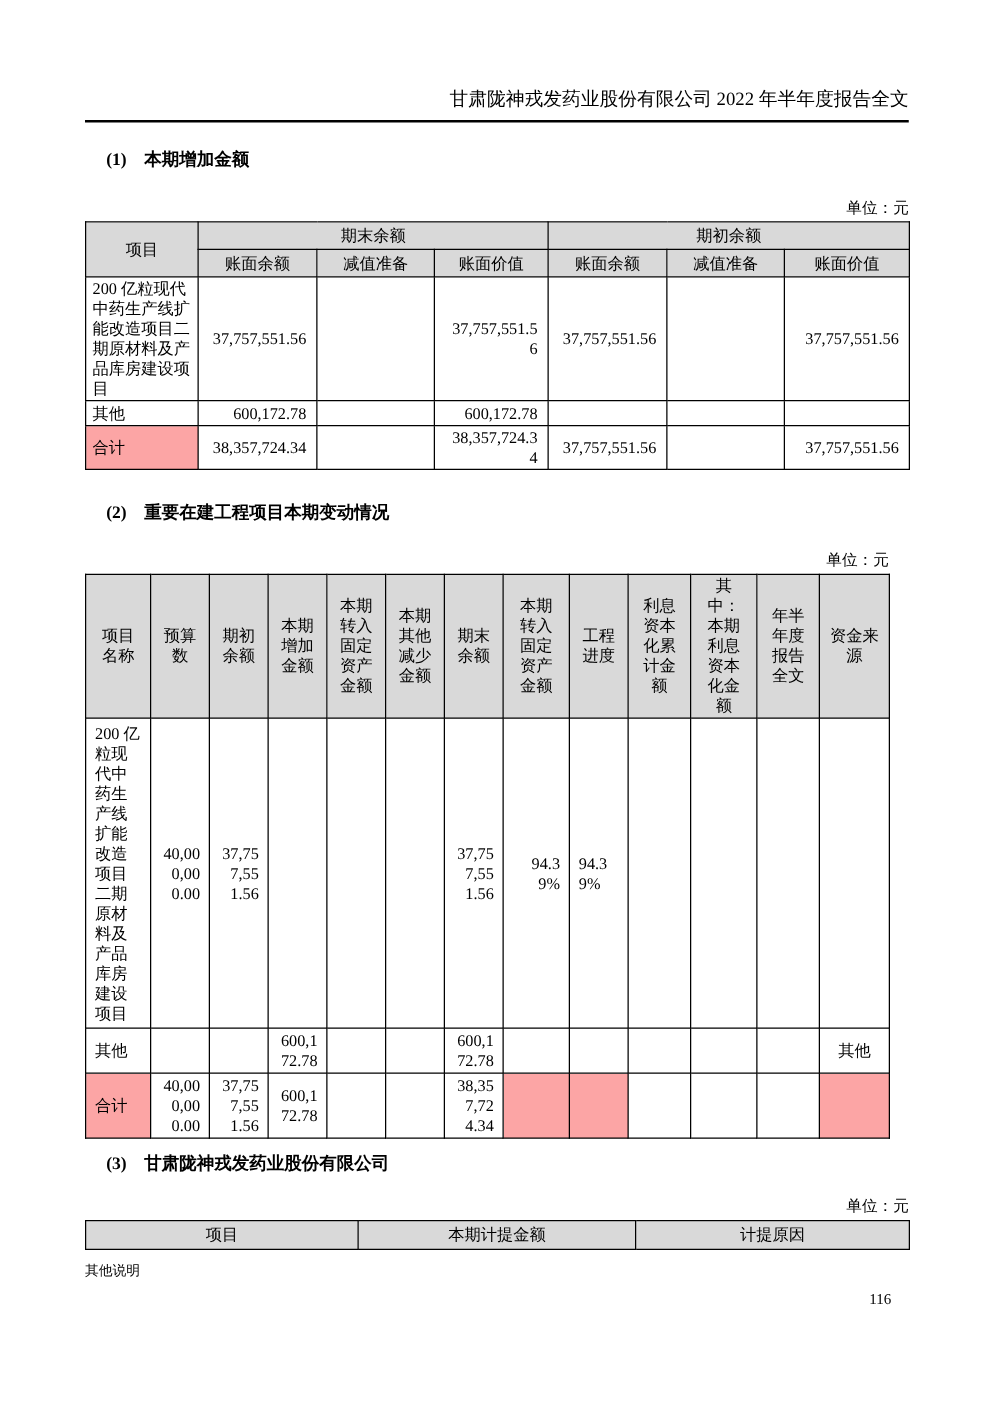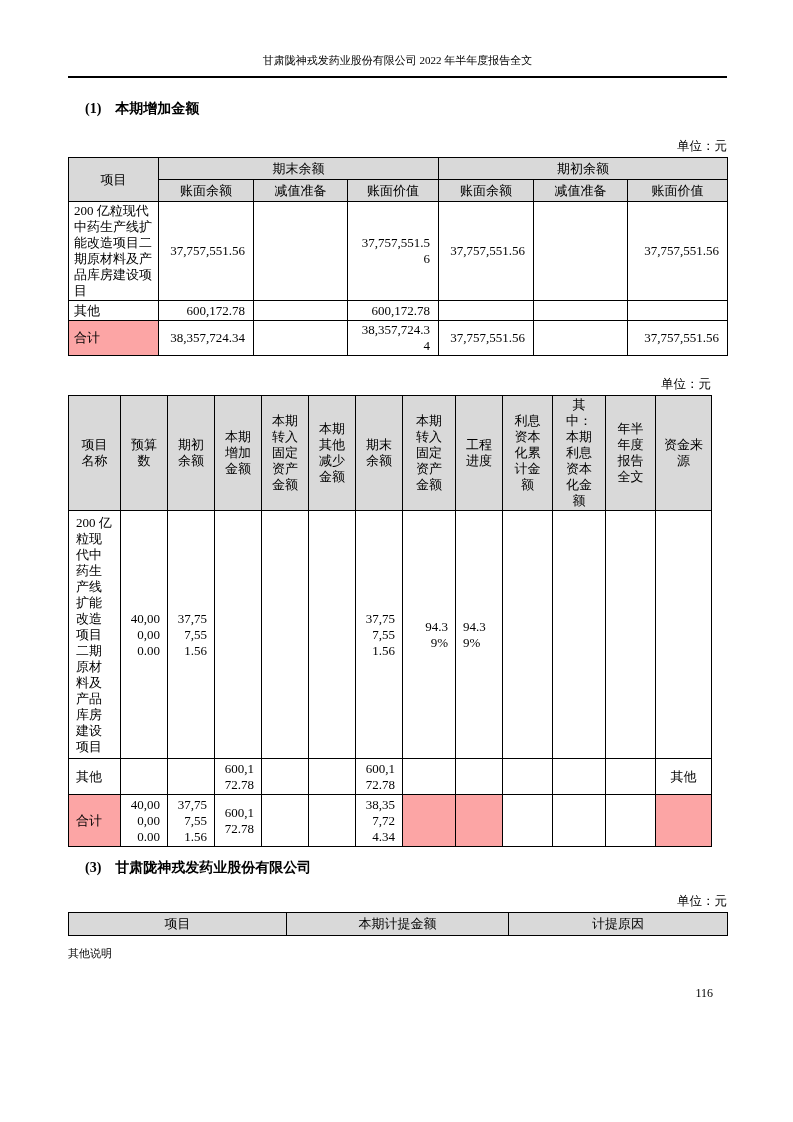--- a/index.html
+++ b/index.html
@@ -2,22 +2,22 @@
 <html><head>
 <meta charset="utf-8">
 <style>
   html,body{margin:0;padding:0;}
   body{
     width:793px;height:1122px;background:#ffffff;position:relative;
     font-family:"Liberation Serif","DejaVu Serif",serif;color:#000;
   }
   .content{margin:0 66px 0 68px;}
   .page-header{
-    padding-top:52px;padding-bottom:7px;border-bottom:2px solid #000;
-    text-align:center;font-size:11px;line-height:17px;
+    padding-top:72px;padding-bottom:7px;border-bottom:2px solid #000;
+    text-align:right;font-size:15px;line-height:17px;
   }
   .section-heading{margin-top:22px;font-size:14px;font-weight:bold;line-height:18px;padding-left:17px;}
   .section-heading .sec-no{display:inline-block;margin-right:14px;}
   .unit-line{margin-top:20px;margin-bottom:3px;text-align:right;font-size:12.5px;line-height:16px;}
   .unit-line.narrow{width:643px;}
 
   table.doc-table{
     border-collapse:collapse;table-layout:fixed;
     font-size:13px;line-height:16px;
     border:1.5px solid #000;
@@ -49,21 +49,21 @@
   tr.t2-r0{height:248px;}
   tr.t2-r1{height:36px;}
   tr.t2-r2{height:52px;}
 
   
   table.t3{width:659px;}
   tr.t3-h{height:23px;}
 
   .note-line{margin-top:9px;font-size:11px;line-height:17px;}
   .page-number{
-    position:absolute;top:986px;right:80px;
+    position:absolute;top:1032px;right:80px;
     font-size:12px;line-height:15px;
   }
 </style>
 </head>
 <body>
 
 <div class="content">
 
   <div class="page-header">
     <span>甘肃陇神戎发药业股份有限公司 2022 年半年度报告全文</span>
@@ -121,20 +121,23 @@
         <td class="num">38,357,724.34</td>
         <td class="num"></td>
         <td class="num">38,357,724.34</td>
         <td class="num">37,757,551.56</td>
         <td class="num"></td>
         <td class="num">37,757,551.56</td>
       </tr>
     </tbody>
   </table>
 
+  <div class="section-heading" style="margin-top:26px;">
+    <span class="sec-no">(2)</span><span>重要在建工程项目本期变动情况</span>
+  </div>
   <div class="unit-line narrow">单位：元</div>
 
   <table class="doc-table t2">
     <colgroup>
       <col style="width:52px">
         <col style="width:47px">
         <col style="width:47px">
         <col style="width:47px">
       <col style="width:47px">
         <col style="width:47px">

